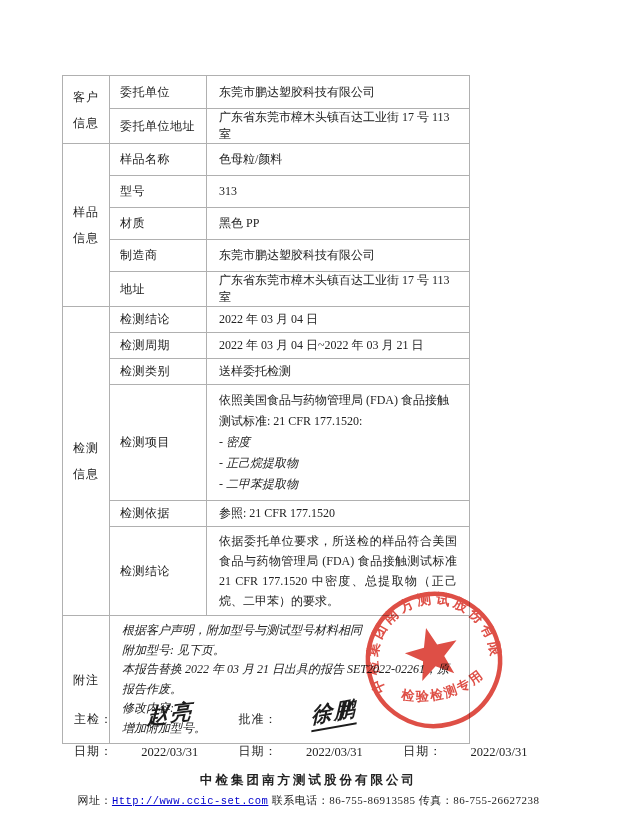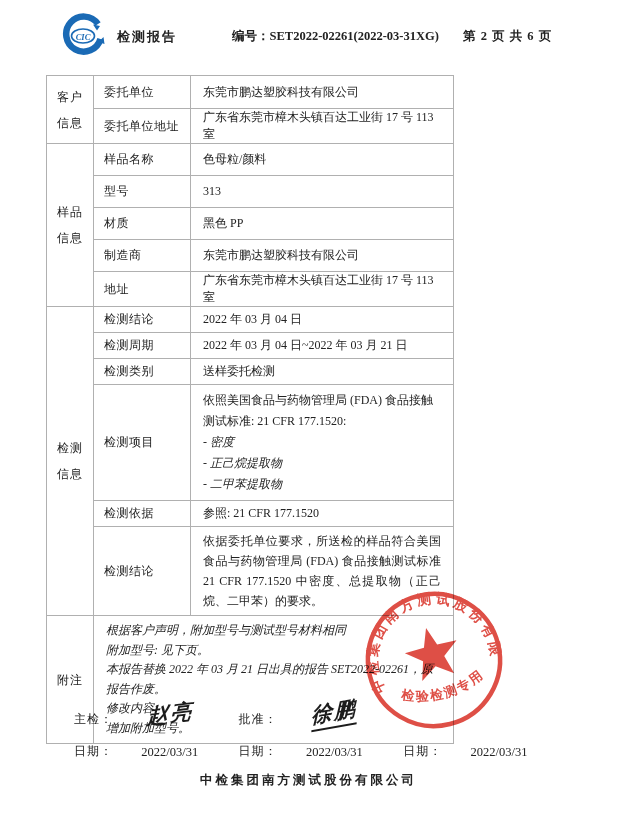--- a/index.html
+++ b/index.html
@@ -15,21 +15,21 @@
 
   
   .hdr { position:absolute; top:0; left:0; width:100%; height:75px; }
   .logo { position:absolute; left:62px; top:13px; width:44px; height:44px; }
   .hdr-title { position:absolute; left:117px; top:28px; font-size:13px; font-weight:bold; letter-spacing:2px; }
   .hdr-no { position:absolute; left:232px; top:28px; font-size:12.5px; font-weight:bold; }
   .hdr-page { position:absolute; left:463px; top:28px; font-size:12.5px; font-weight:bold; letter-spacing:1px; }
 
   
   .rpt-table {
-    position:absolute; left:46px; top:75px; width:408px;
+    position:absolute; left:62px; top:75px; width:408px;
     border-collapse:collapse; table-layout:fixed;
     font-size:12px;
   }
   .rpt-table td { border:1px solid #b0b0b0; vertical-align:middle; }
   td.group {
     text-align:center; padding:0 10px;
     word-break:break-all; line-height:26px; letter-spacing:1px;
   }
   td.lbl { padding-left:10px; letter-spacing:.5px; }
   td.val { padding-left:12px; padding-right:12px; }
@@ -68,36 +68,20 @@
     font-family:"Liberation Mono","DejaVu Sans Mono",monospace;
     font-size:10.5px; color:#0000cc; text-decoration:underline;
   }
   .scribble { vertical-align:middle; }
 </style>
 </head>
 <body>
 
 <div class="page">
 
-  <div class="hdr">
-    <div class="logo">
-      <svg viewBox="0 0 44 44" width="44" height="44">
-        <g fill="none" stroke="#1a6ab5">
-          <path d="M 36 11 A 17.5 17.5 0 1 0 38.5 26" stroke-width="6.5"></path>
-          <path d="M 38 13 l -7 -1.5 l 4 6 z" fill="#1a6ab5" stroke="none"></path>
-          <path d="M 36.5 29 l 5 -5 l 1 7 z" fill="#1a6ab5" stroke="none"></path>
-        </g>
-        <ellipse cx="21" cy="23" rx="11.5" ry="7" fill="#ffffff" stroke="#1a6ab5" stroke-width="1.6"></ellipse>
-        <text x="21" y="26.5" text-anchor="middle" font-size="8.5" font-weight="bold" font-style="italic" fill="#1a6ab5" font-family="'Liberation Serif',serif">CIC</text>
-      </svg>
-    </div>
-    <div class="hdr-title">检测报告</div>
-    <div class="hdr-no"><span>编号：</span><span>SET2022-02261(2022-03-31XG)</span></div>
-    <div class="hdr-page">第 2 页 共 6 页</div>
-  </div>
 
   <table class="rpt-table">
     <colgroup>
         <col style="width:47px">
         <col style="width:97px">
         <col>
       </colgroup>
     <tbody>
 
       <tr style="height:33px">
@@ -212,15 +196,20 @@
         <path id="sealArcBottom" d="M 31 104 Q 76 126 121 104" fill="none"></path>
         <text font-size="13" fill="#da362c" font-weight="bold" letter-spacing="2" font-family="'Liberation Serif',serif">
           <textPath href="#sealArcBottom" startOffset="4">检验检测专用章</textPath>
         </text>
       </g>
     </svg>
   </div>
 
   <div class="ftr">
     <div class="ftr-company">中检集团南方测试股份有限公司</div>
+    <div class="ftr-line">
+      <span>网址：</span><a class="ftr-url" href="#">Http://www.ccic-set.com</a>
+      <span>联系电话：86-755-86913585</span>
+      <span>传真：86-755-26627238</span>
+    </div>
   </div>
 
 </div>
 
 </body></html>

